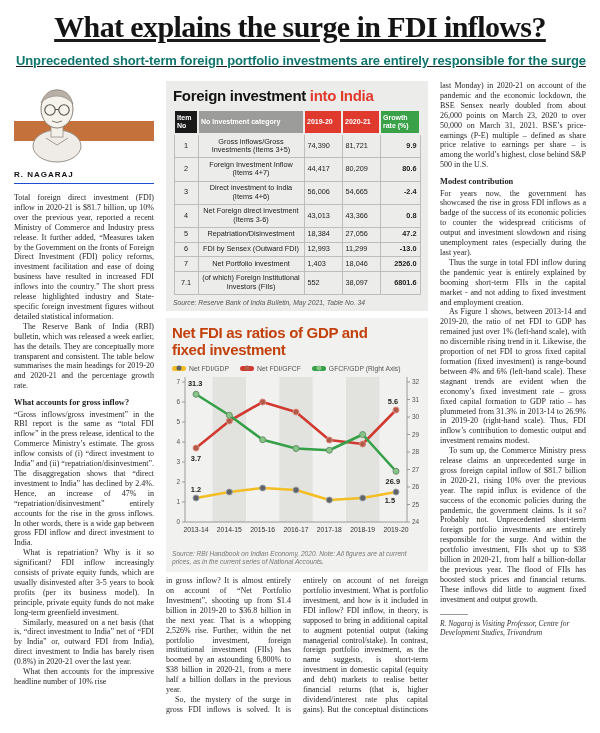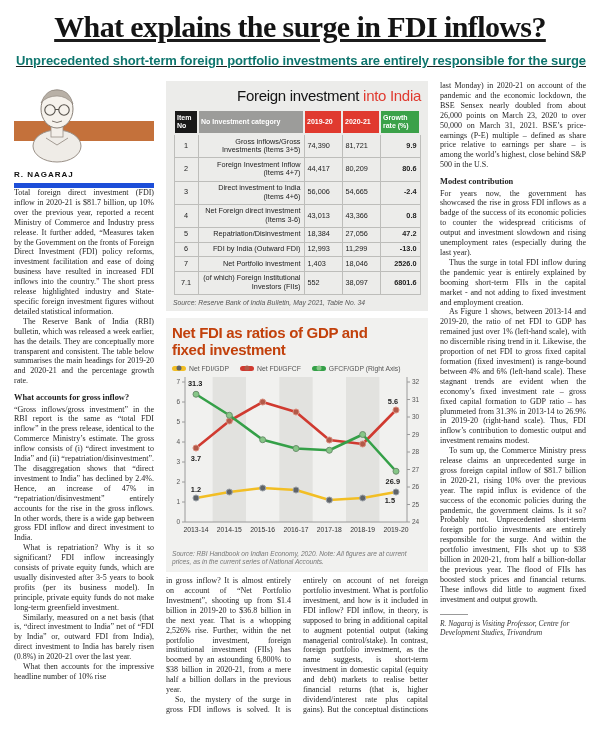--- a/index.html
+++ b/index.html
@@ -32,38 +32,38 @@
   .art p + p { text-indent:9px; }
   .art h3 { font-family:"Liberation Serif", serif; font-size:8.4px; font-weight:700;
             margin:7px 0 1px; text-align:left; }
 
   
   .author-block { position:relative; height:84px; margin-bottom:2px; }
   .author-band { position:absolute; left:0; right:0; top:40px; height:20px;
                  background:var(--accent-orange,#C4713B); }
   .author-portrait { position:absolute; left:12px; top:2px; z-index:1; }
   .author-name { font-size:8px; font-weight:700; letter-spacing:1px; color:#111;
-                 padding:3px 0 4px; border-bottom:5px solid #1d4ed8; margin-bottom:0; }
+                 padding:3px 0 4px; border-bottom:1px solid #1d4ed8; margin-bottom:9px; }
 
   
   .table-card { background:var(--card-bg,#ECECEA); padding:6px 7px 5px; }
-  .table-title { font-size:15px; font-weight:400; letter-spacing:-0.3px;
-                 color:#141414; margin-bottom:5px;text-align:right; }
+  .table-title { font-size:15px; font-weight:700; letter-spacing:-0.3px;
+                 color:#141414; margin-bottom:5px; }
   .table-title .red { color:var(--table-red,#E03A2F); }
   table.fdi { width:100%; border-collapse:collapse; table-layout:fixed; }
   table.fdi th { color:#fff; font-size:7px; font-weight:700; line-height:1.15;
                  padding:3px 2px; border:2px solid var(--card-bg,#ECECEA); text-align:left; }
   th.h-item  { width:24px; background:var(--table-black,#191919); }
   th.h-cat   {            background:var(--table-gray,#9C9C9A); }
   th.h-y1, th.h-y2 { width:38px; background:var(--table-red,#E03A2F); text-align:center; }
   th.h-growth{ width:40px; background:var(--table-green,#3BA149); text-align:right; }
   table.fdi td { font-size:7.3px; line-height:1.18; padding:2.5px 3px;
                  border:1px solid #bdbdba; color:#222; }
   td.c0 { text-align:center; }
-  td.c1 { text-align:right; }
+  td.c1 { text-align:center; }
   td.c2, td.c3 { text-align:left; font-size:7.5px; }
   td.c4 { text-align:right; font-weight:700; font-size:7.5px; color:#111; }
   .tbl-source { font-style:italic; font-size:6.8px; color:#555; margin-top:4px; }
 
   
   .chart-card { background:var(--card-bg2,#F1F1EF); padding:7px 6px 6px; margin-top:7px; }
   .chart-title { font-size:15px; font-weight:700; letter-spacing:-0.3px; line-height:1.12;
                  color:#c2410c; max-width:220px; }
   .legend { display:flex; align-items:center; gap:11px; margin:6px 0 2px; }
   .leg-item { display:inline-flex; align-items:center; gap:3px; }
@@ -172,21 +172,21 @@
             </tr>
             <tr>
               <td class="c0">5</td>
               <td class="c1">Repatriation/Disinvestment</td>
               <td class="c2">18,384</td>
               <td class="c3">27,056</td>
               <td class="c4">47.2</td>
             </tr>
             <tr>
               <td class="c0">6</td>
-              <td class="c1">FDI by India (Outward FDI)</td>
+              <td class="c1">FDI by Sensex (Outward FDI)</td>
               <td class="c2">12,993</td>
               <td class="c3">11,299</td>
               <td class="c4">-13.0</td>
             </tr>
             <tr>
               <td class="c0">7</td>
               <td class="c1">Net Portfolio investment</td>
               <td class="c2">1,403</td>
               <td class="c3">18,046</td>
               <td class="c4">2526.0</td>

